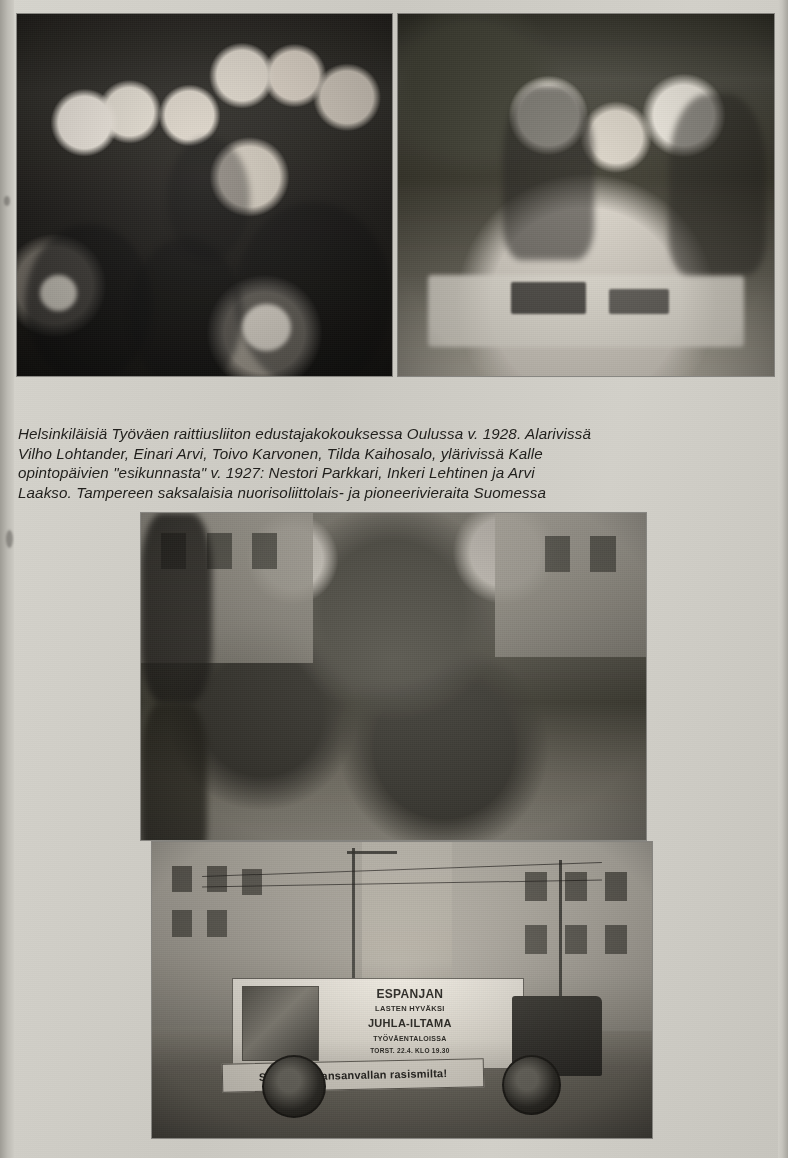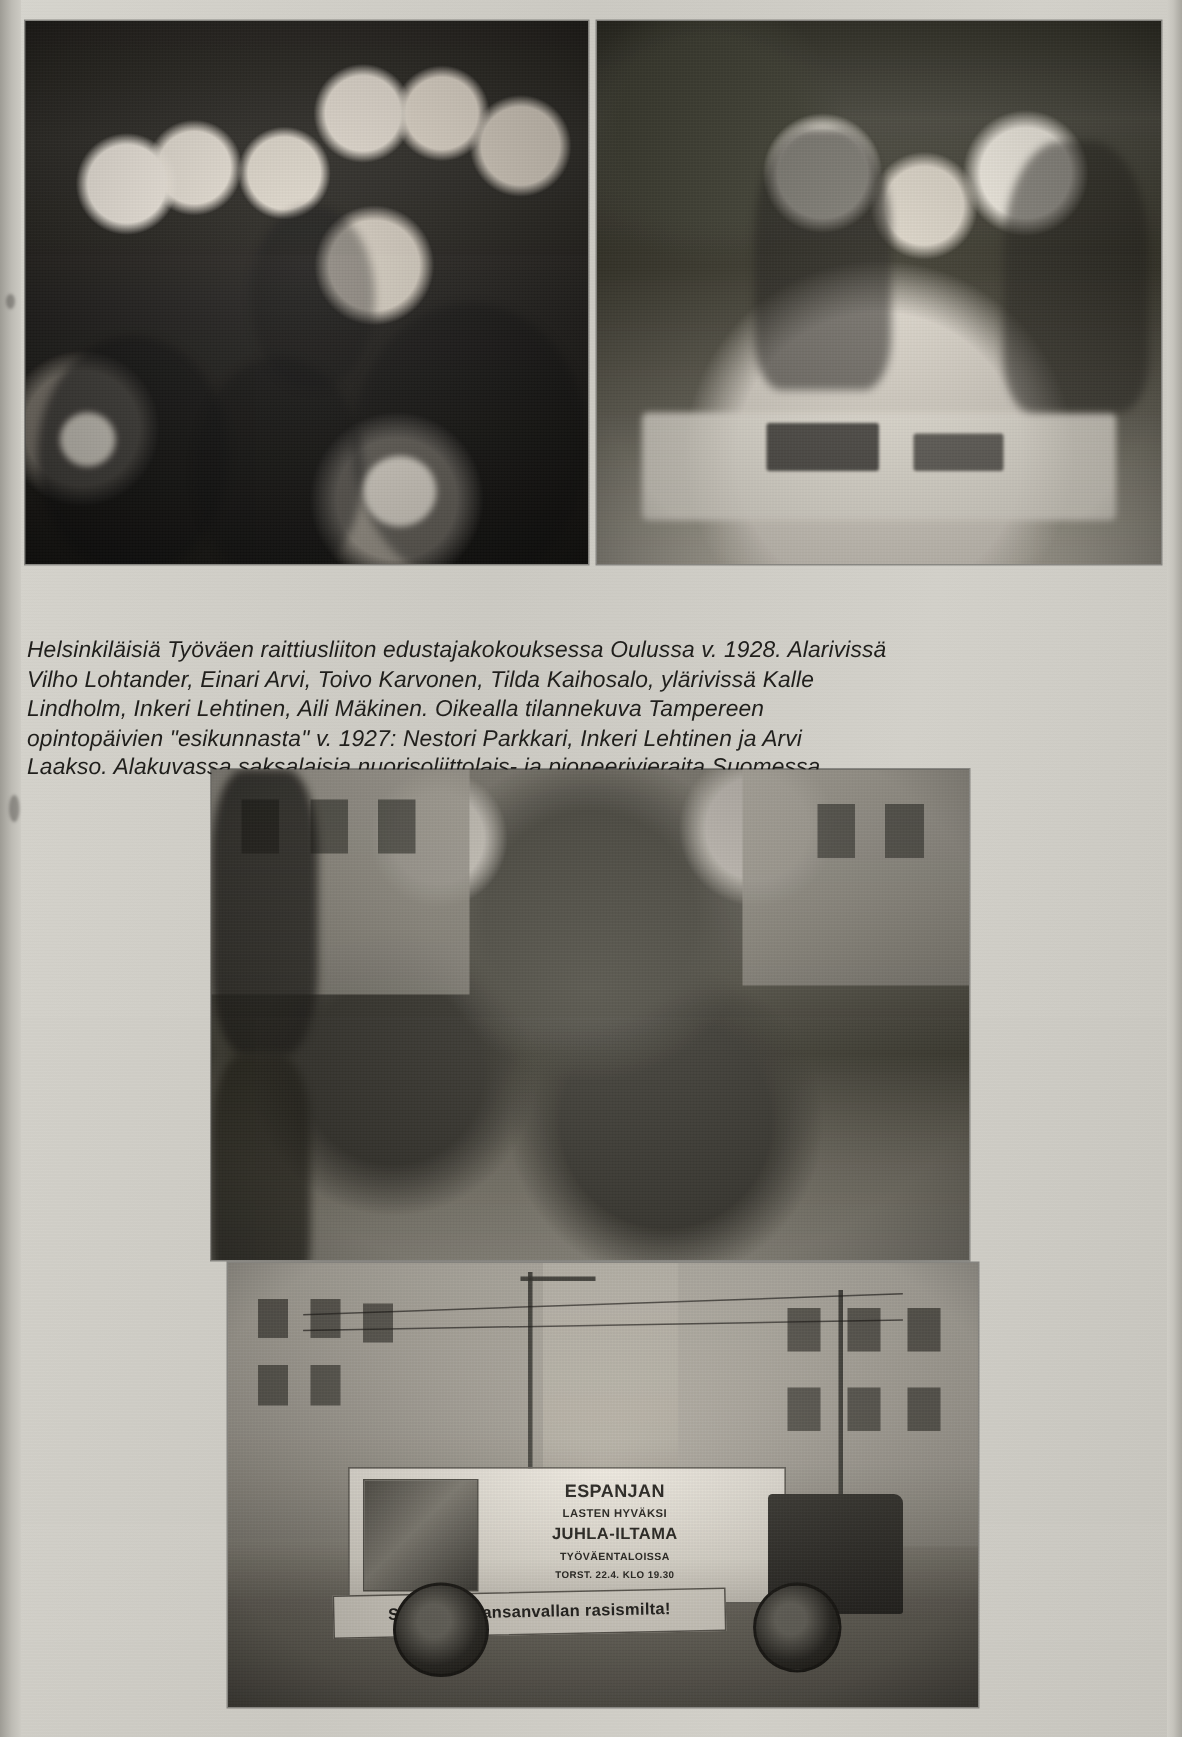--- a/index.html
+++ b/index.html
@@ -260,23 +260,22 @@
     <div class="blob" style="position:absolute;left:56%;top:76%;width:16%;height:7%;background:#3a3833;opacity:.75;border-radius:2px;filter:blur(1px);"></div>
     <div class="blob" style="position:absolute;left:28%;top:20%;width:24%;height:48%;background:#23211d;opacity:.55;border-radius:40% 40% 20% 20%;filter:blur(3px);"></div>
     <div class="blob" style="position:absolute;left:72%;top:22%;width:26%;height:50%;background:#26241f;opacity:.5;border-radius:40% 40% 20% 20%;filter:blur(3px);"></div>
     <div class="noise"></div>
     <div class="vign"></div>
   </div>
 
   <div id="caption">
     <span class="cap-line">Helsinkiläisiä Työväen raittiusliiton edustajakokouksessa Oulussa v. 1928. Alarivissä</span>
     <span class="cap-line">Vilho Lohtander, Einari Arvi, Toivo Karvonen, Tilda Kaihosalo, ylärivissä Kalle</span>
-    <span class="cap-line">Lindholm, Inkeri Lehtinen, Aili Mäkinen.  Oikealla tilannekuva Tampereen</span>
     <span class="cap-line">opintopäivien "esikunnasta" v. 1927: Nestori Parkkari, Inkeri Lehtinen ja Arvi</span>
-    <span class="cap-line">Laakso.  Alakuvassa saksalaisia nuorisoliittolais- ja pioneerivieraita Suomessa</span>
+    <span class="cap-line">Laakso.  Tampereen saksalaisia nuorisoliittolais- ja pioneerivieraita Suomessa</span>
   </div>
 
   <div class="photo" id="photo-pioneers">
     <div class="grain"></div>
 
     <div style="position:absolute;left:0;top:0;width:34%;height:46%;background:linear-gradient(180deg,#b6b1a6,#8e8a80);opacity:.85;"></div>
     <div style="position:absolute;right:0;top:0;width:30%;height:44%;background:linear-gradient(180deg,#c0bbb0,#938f85);opacity:.85;"></div>
     <div style="position:absolute;left:4%;top:6%;width:5%;height:11%;background:#4a4840;opacity:.75;"></div>
     <div style="position:absolute;left:13%;top:6%;width:5%;height:11%;background:#4a4840;opacity:.75;"></div>
     <div style="position:absolute;left:22%;top:6%;width:5%;height:11%;background:#4a4840;opacity:.75;"></div>

